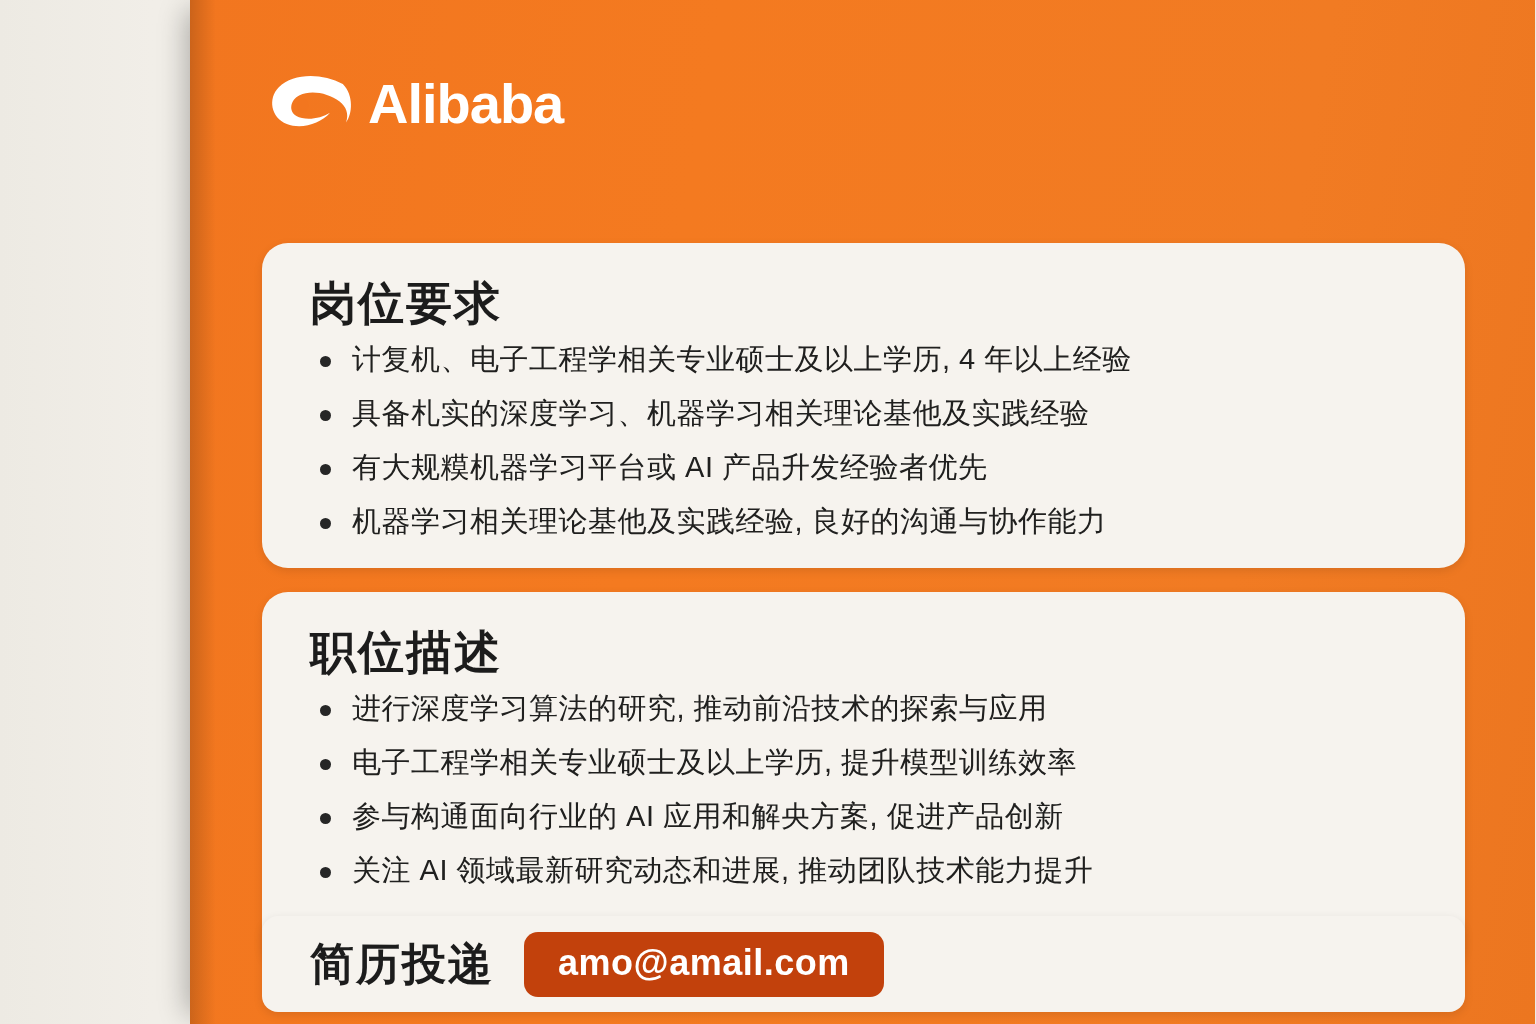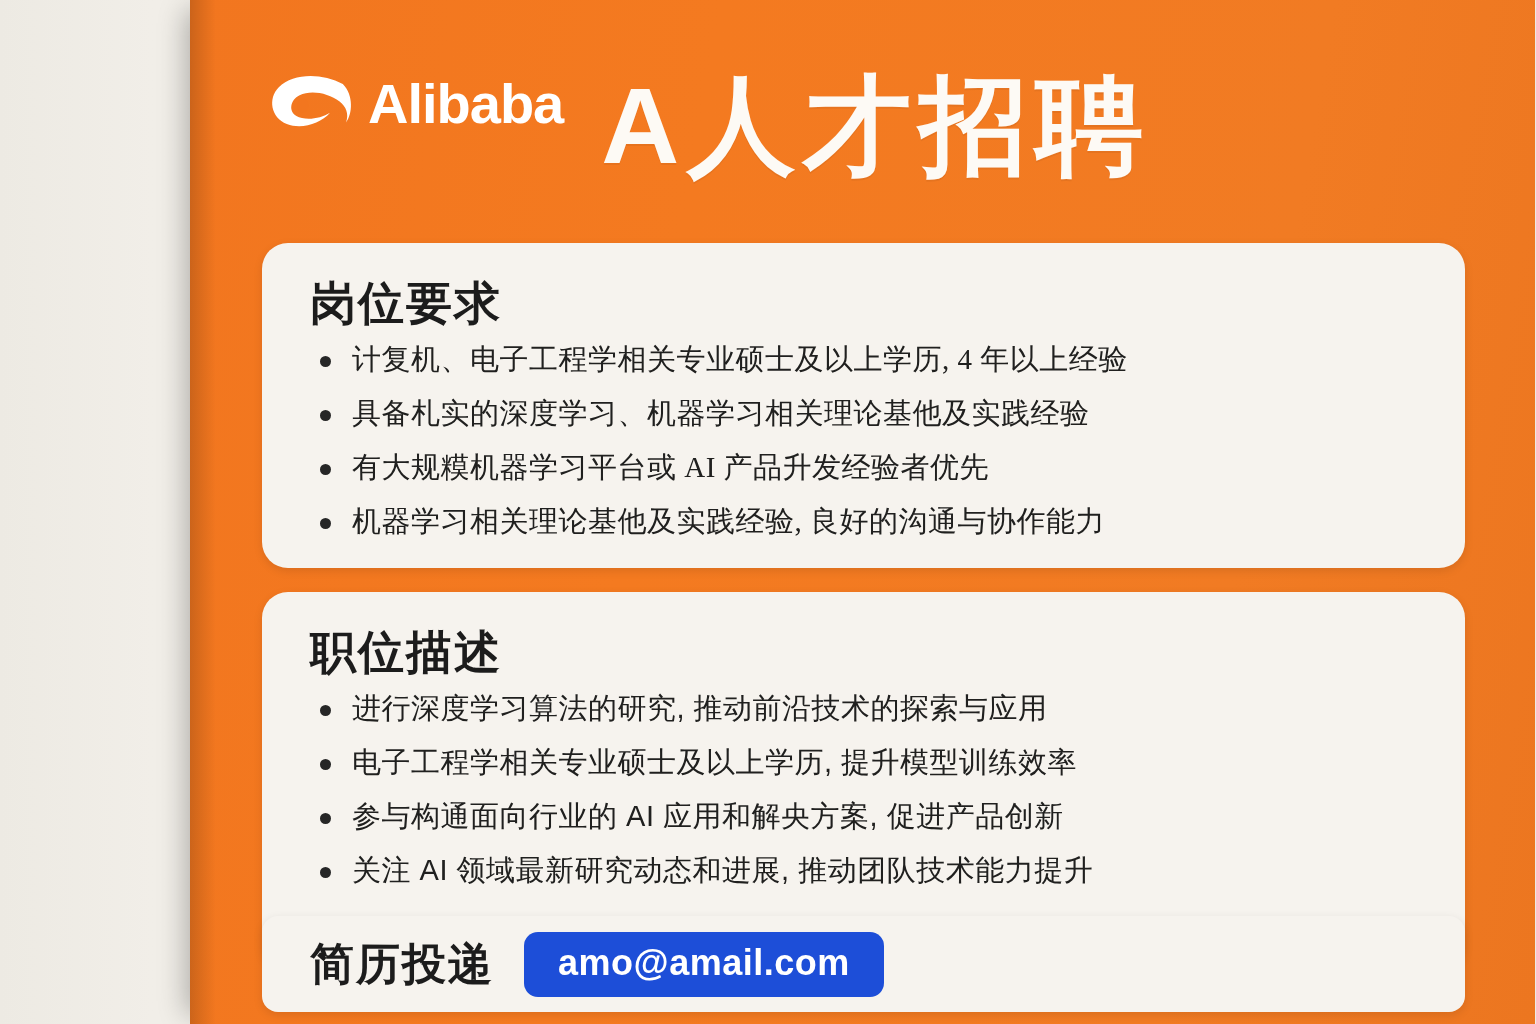--- a/index.html
+++ b/index.html
@@ -85,21 +85,21 @@
 
   
   .card {
     position: absolute;
     left: 72px;
     right: 70px;
     background: #f6f3ee;
     border-radius: 26px;
     box-shadow: 0 3px 10px rgba(0,0,0,0.10);
   }
-  #card-requirements { top: 243px; height: 325px; font-family: Liberation Serif, serif; }
+  #card-requirements { top: 243px; height: 325px; }
   #card-description  { top: 592px; height: 378px; }
   #card-apply        { top: 916px; height: 96px; border-radius: 16px; }
 
   .card-heading {
     color: #1c1c1c;
     font-size: 46px;
     font-weight: 800;
     letter-spacing: 2px;
     margin: 30px 0 4px 48px;
   }
@@ -146,21 +146,21 @@
   .apply-prompt {
     color: #1c1c1c;
     font-size: 31px;
     font-weight: 700;
     margin-left: 60px;
     white-space: nowrap;
     letter-spacing: 1px;
   }
   .email-pill {
     margin-left: 30px;
-    background: #1d4ed8;
+    background: #c2410c;
     color: #ffffff;
     font-size: 36px;
     font-weight: 700;
     border-radius: 14px;
     padding: 10px 34px 13px 34px;
     white-space: nowrap;
     letter-spacing: 0.5px;
   }
 </style>
 </head>
@@ -171,21 +171,20 @@
 <div class="poster">
 
   <div class="header">
     <div class="brand">
       <svg class="brand-mark" viewBox="0 0 120 90" aria-hidden="true">
         <path d="M96 20 C70 6, 34 6, 16 24 C2 38, 6 62, 26 70 C44 77, 68 70, 80 56 C68 64, 48 66, 38 60 C28 54, 30 40, 42 34 C56 27, 78 31, 92 42 C100 48, 104 58, 100 68 C108 58, 110 34, 96 20 Z" fill="#ffffff"></path>
         <ellipse cx="46" cy="47" rx="7" ry="9" fill="#f2761f"></ellipse>
       </svg>
       <div class="brand-name">Alibaba</div>
     </div>
-    <div class="poster-title">A人才招聘</div>
   </div>
 
   <div class="card" id="card-requirements">
     <div class="card-heading">岗位要求</div>
     <ul class="bullet-list">
       <li>计复机、电子工程学相关专业硕士及以上学历, 4 年以上经验</li>
       <li>具备札实的深度学习、机器学习相关理论基他及实践经验</li>
       <li>有大规糢机器学习平台或 AI 产品升发经验者优先</li>
       <li>机器学习相关理论基他及实践经验, 良好的沟通与协作能力</li>
     </ul>

